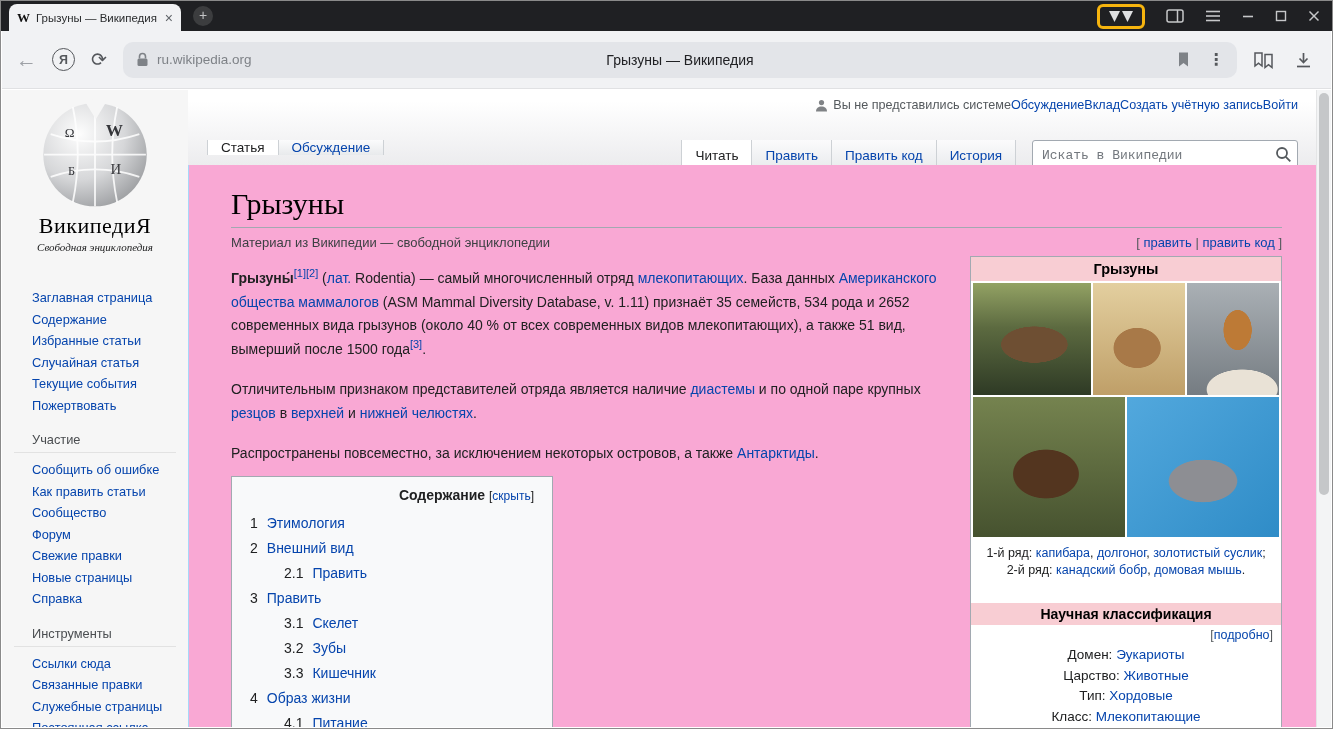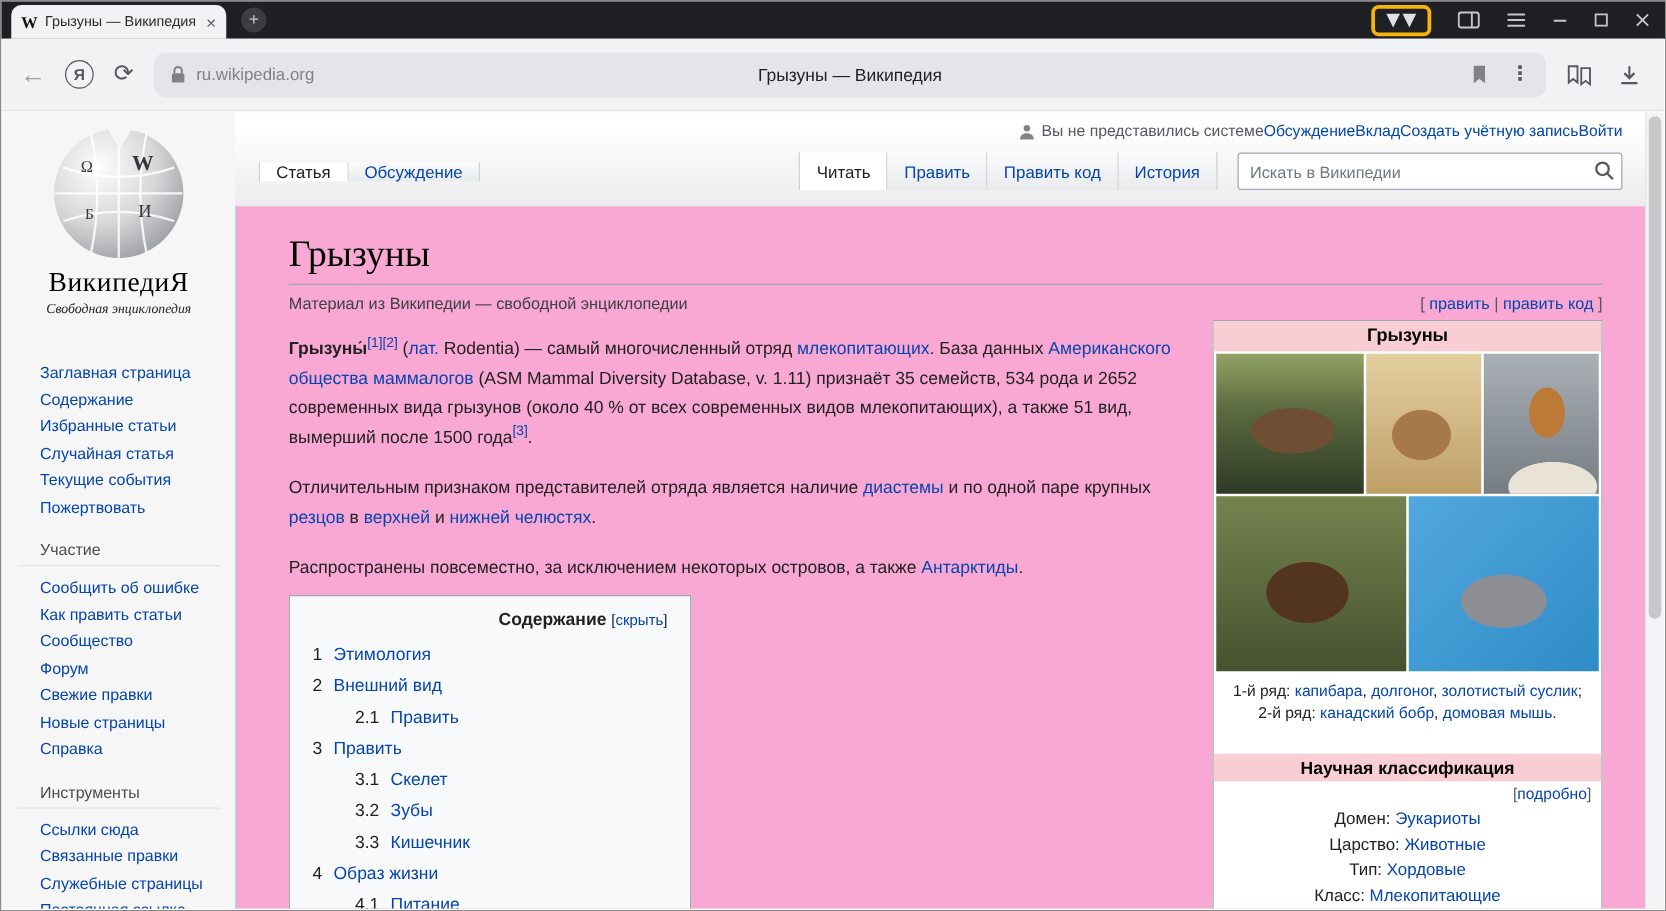--- a/index.html
+++ b/index.html
@@ -39,27 +39,27 @@
   .snav { list-style:none; margin:34px 0 0 30px; }
   .snav li { font-size:12.8px; line-height:21.5px; color:var(--c-link,#0645ad); white-space:nowrap; }
   .shead { font-size:12.8px; color:#4a4d50; margin:16px 12px 6px 12px; padding:0 0 5px 18px; border-bottom:1px solid #e2e2e2; }
   .snav.sub { margin-top:6px; }
 
   .main { position:absolute; left:186px; right:15px; top:0; bottom:0; }
   .strip { position:absolute; top:0; left:0; right:0; height:75px; background:linear-gradient(to bottom,#ffffff 15%,#ececee 100%); }
   .personal { position:absolute; top:8px; right:18px; display:flex; align-items:center; font-size:12.6px; white-space:nowrap; }
   .personal .status { color:#54595d; display:flex; gap:5px; align-items:center; }
   .personal .plink { color:var(--c-link,#0645ad); }
-  .tabsrow { position:absolute; left:0; right:0; top:29px; height:36px; display:flex; align-items:center; }
+  .tabsrow { position:absolute; left:0; right:0; top:50px; height:36px; display:flex; align-items:flex-start; }
   .left-tabs { display:flex; margin-left:19px; }
   .right-group { display:flex; margin-left:auto; }
   .vtab { padding:0 13px; font-size:13.5px; display:flex; align-items:center; color:var(--c-link,#0645ad); background:linear-gradient(to bottom,#fbfbfc,#e8eaec); border-right:1px solid #cdd1d5; white-space:nowrap; }
   .left-tabs .vtab:first-child, .right-group .vtab:first-child { border-left:1px solid #cdd1d5; }
   .vtab.active { background:#fff; color:#202122; }
-  .searchwrap { width:308px; height:30px; margin:0 18px 0 16px; align-self:center; position:relative; }
+  .searchwrap { width:266px; height:30px; margin:0 18px 0 16px; align-self:center; position:relative;font-family:Liberation Mono, monospace; }
   .searchwrap input { width:100%; height:100%; border:1px solid #a2a9b1; border-radius:3px; padding:0 30px 0 9px; font-size:13px; color:#202122; background:#fff; font-family:inherit; }
   .searchwrap input::placeholder { color:#72777d; }
   .search-ic { position:absolute; right:6px; top:6px; }
 
   .content { position:absolute; top:75px; left:0; right:0; bottom:0; background:#f9a8d4; border-left:1px solid #a7d7f9; padding:22px 34px 0 42px; overflow:hidden; }
   h1.article { font-family:"Liberation Serif",serif; font-weight:normal; font-size:30px; color:#000; padding-bottom:6px; border-bottom:1px solid #a2a9b1; }
   .sub-row { display:flex; justify-content:space-between; font-size:13px; color:#3c4043; margin-top:7px; }
   p.body { font-size:14px; line-height:23.5px; color:#202122; margin-top:17px; }
   .lnk { color:var(--c-link,#0645ad); }
   .b { font-weight:bold; }

